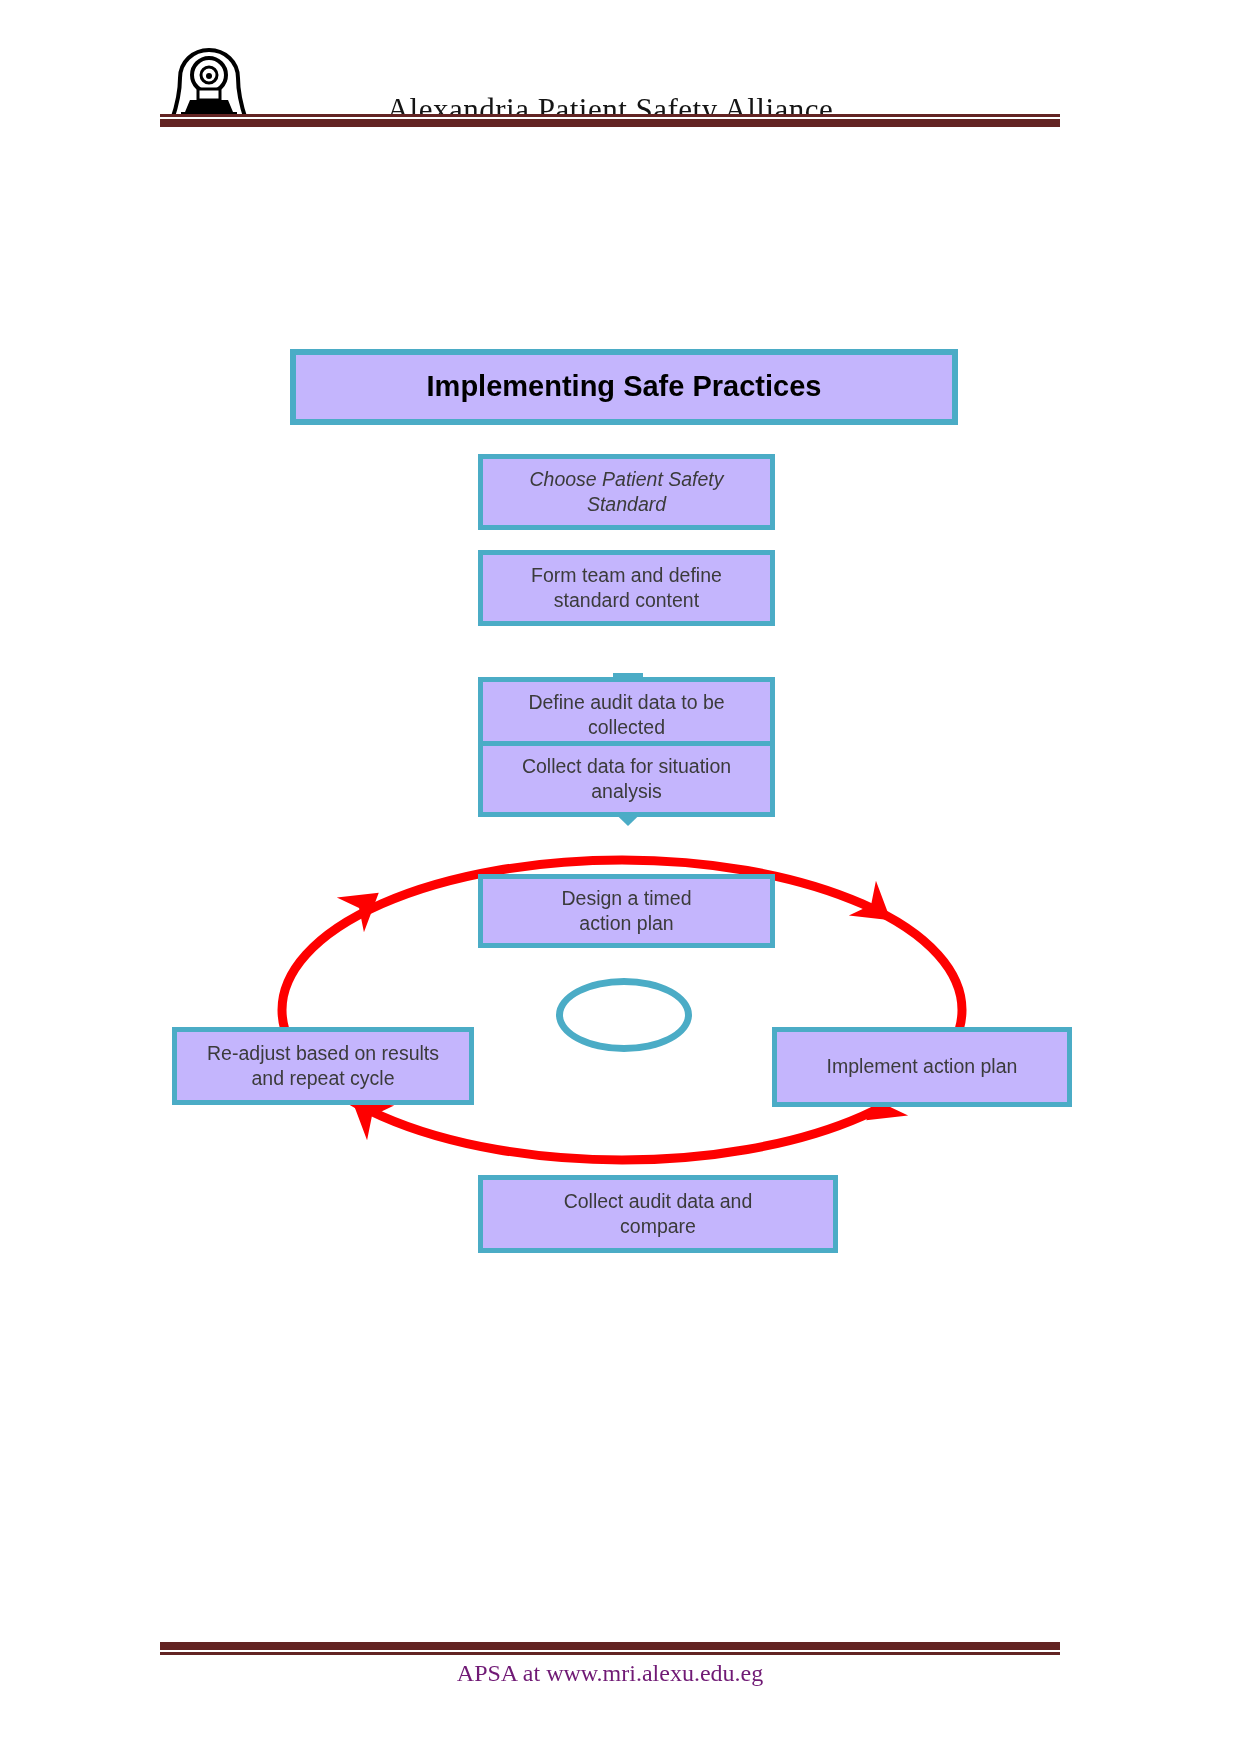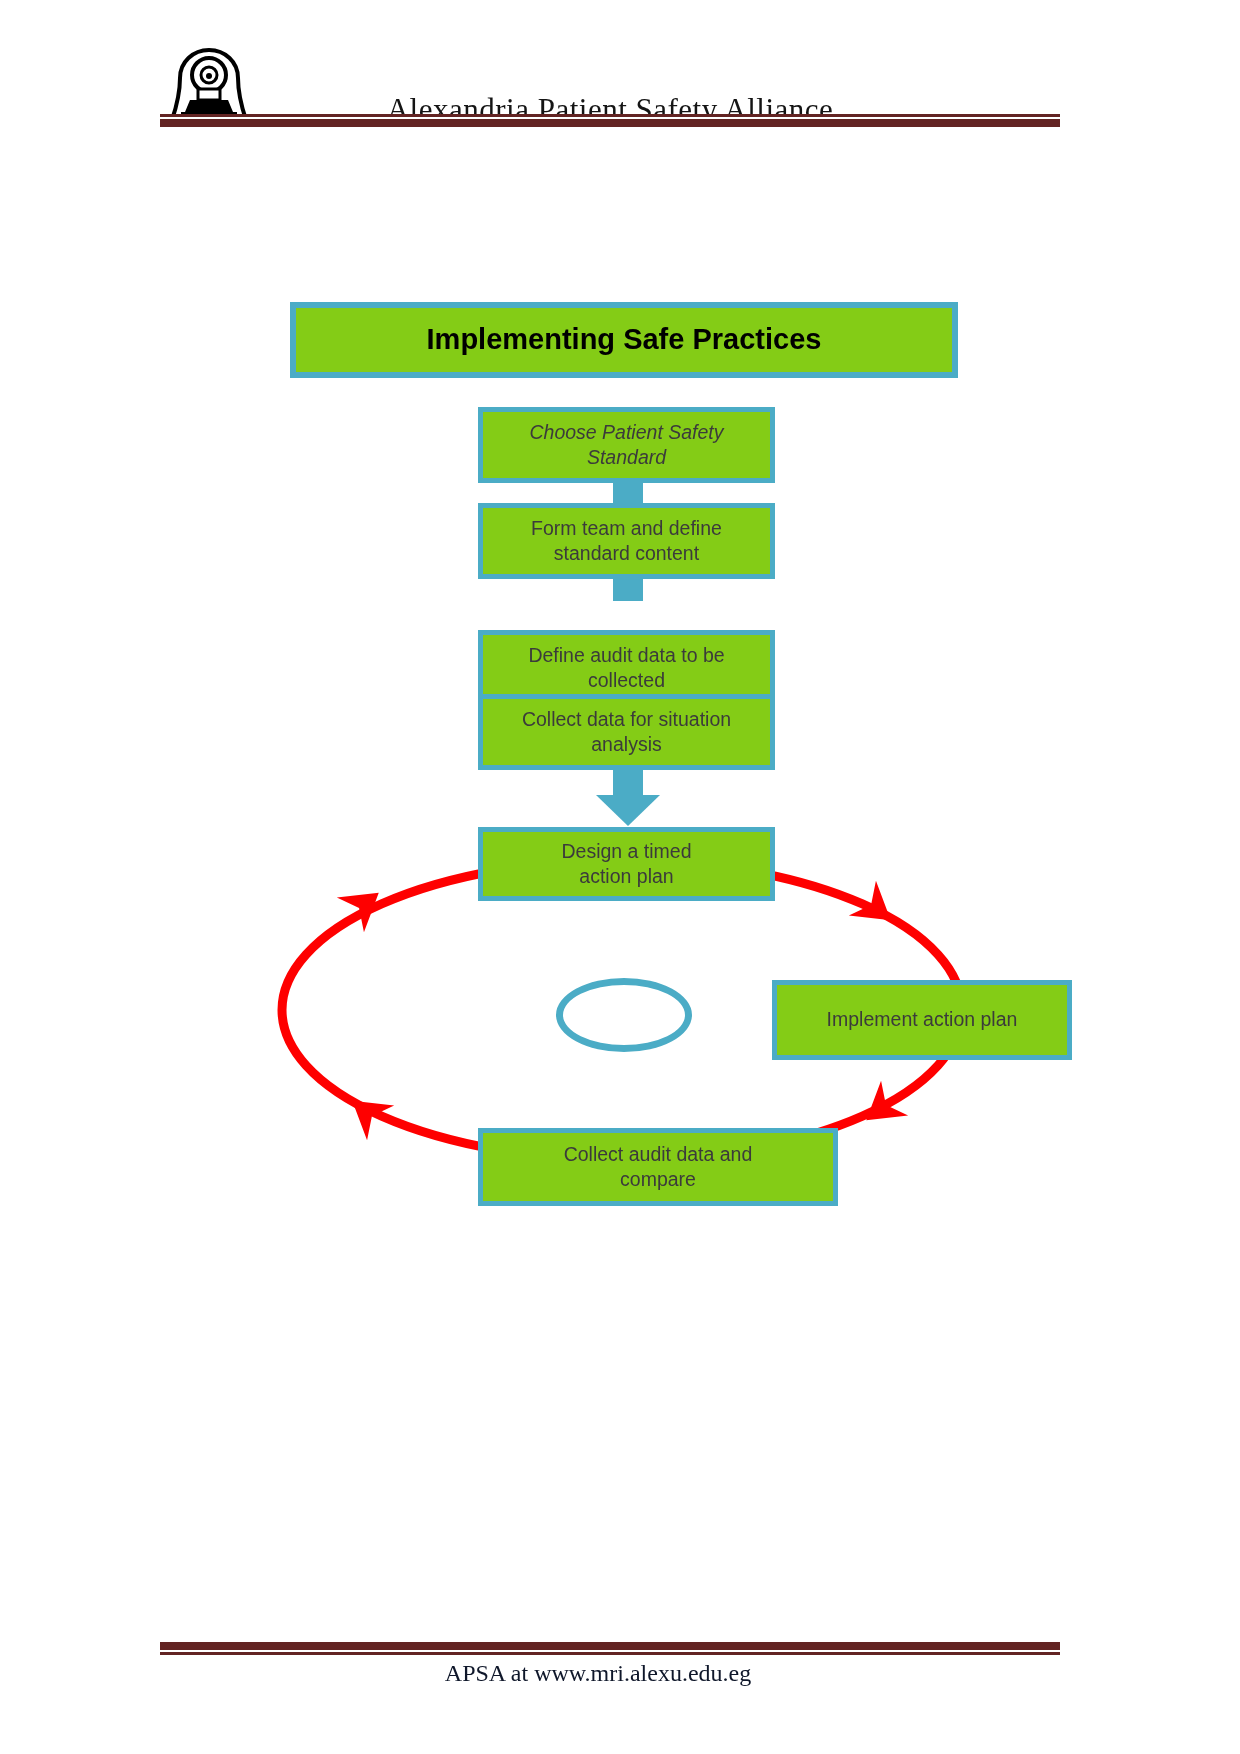--- a/index.html
+++ b/index.html
@@ -20,29 +20,29 @@
   .header-rule .thin { height:3px; background:#632423; }
   .header-rule .gap  { height:2px; background:#ffffff; }
   .header-rule .thick{ height:8px; background:#632423; }
 
   
   .footer-rule { position:absolute; left:160px; top:1642px; width:900px; }
   .footer-rule .thick{ height:8px; background:#632423; }
   .footer-rule .gap  { height:2px; background:#ffffff; }
   .footer-rule .thin { height:3px; background:#632423; }
   .footer-text {
-    position:absolute; left:148px; top:1660px; width:900px; text-align:center;
-    font-family:"Liberation Serif", serif; font-size:24px; color:#0f172a;
+    position:absolute; left:160px; top:1660px; width:900px; text-align:center;
+    font-family:"Liberation Serif", serif; font-size:24px; color:#701a75;
   }
 
   
   .tealbox {
-    position:absolute; background:#84cc16; border:5px solid #4bacc6;
+    position:absolute; background:#c4b5fd; border:5px solid #4bacc6;
     display:flex; align-items:center; justify-content:center; text-align:center;
-    color:#3b3b3b; font-size:19.5px; line-height:1.3; z-index:2;
+    color:#3b3b3b; font-size:19.5px; line-height:1.3; z-index:2;margin-top:47px;
   }
   .diagram-title {
     left:290px; top:302px; width:668px; height:76px;
     border-width:6px; font-size:29px; font-weight:bold; color:#000000;
   }
   .step { left:478px; width:297px; height:76px; }
   .step span { max-width:240px; display:inline-block; }
   .step1 { top:407px;font-style:italic; } .step2 { top:503px; } .step3 { top:630px; } .step4 { top:694px; }
   .connector { position:absolute; left:613px; width:30px; background:#4bacc6; z-index:1; }
   .conn1 { top:481px; height:24px; } .conn2 { top:577px; height:24px; } .conn3 { top:673px; height:23px; }
@@ -126,20 +126,23 @@
 
   <div class="tealbox cycle-top">
     <span>Design a timed action plan</span>
   </div>
   <div class="tealbox cycle-right">
     <span>Implement action plan</span>
   </div>
   <div class="tealbox cycle-bottom">
     <span>Collect audit data and compare</span>
   </div>
+  <div class="tealbox cycle-left">
+    <span>Re-adjust based on results and repeat cycle</span>
+  </div>
 
   <div class="center-ellipse"></div>
 
   <div class="footer-rule">
     <div class="thick"></div>
       <div class="gap"></div>
       <div class="thin"></div>
   </div>
   <div class="footer-text">APSA at www.mri.alexu.edu.eg</div>
 

